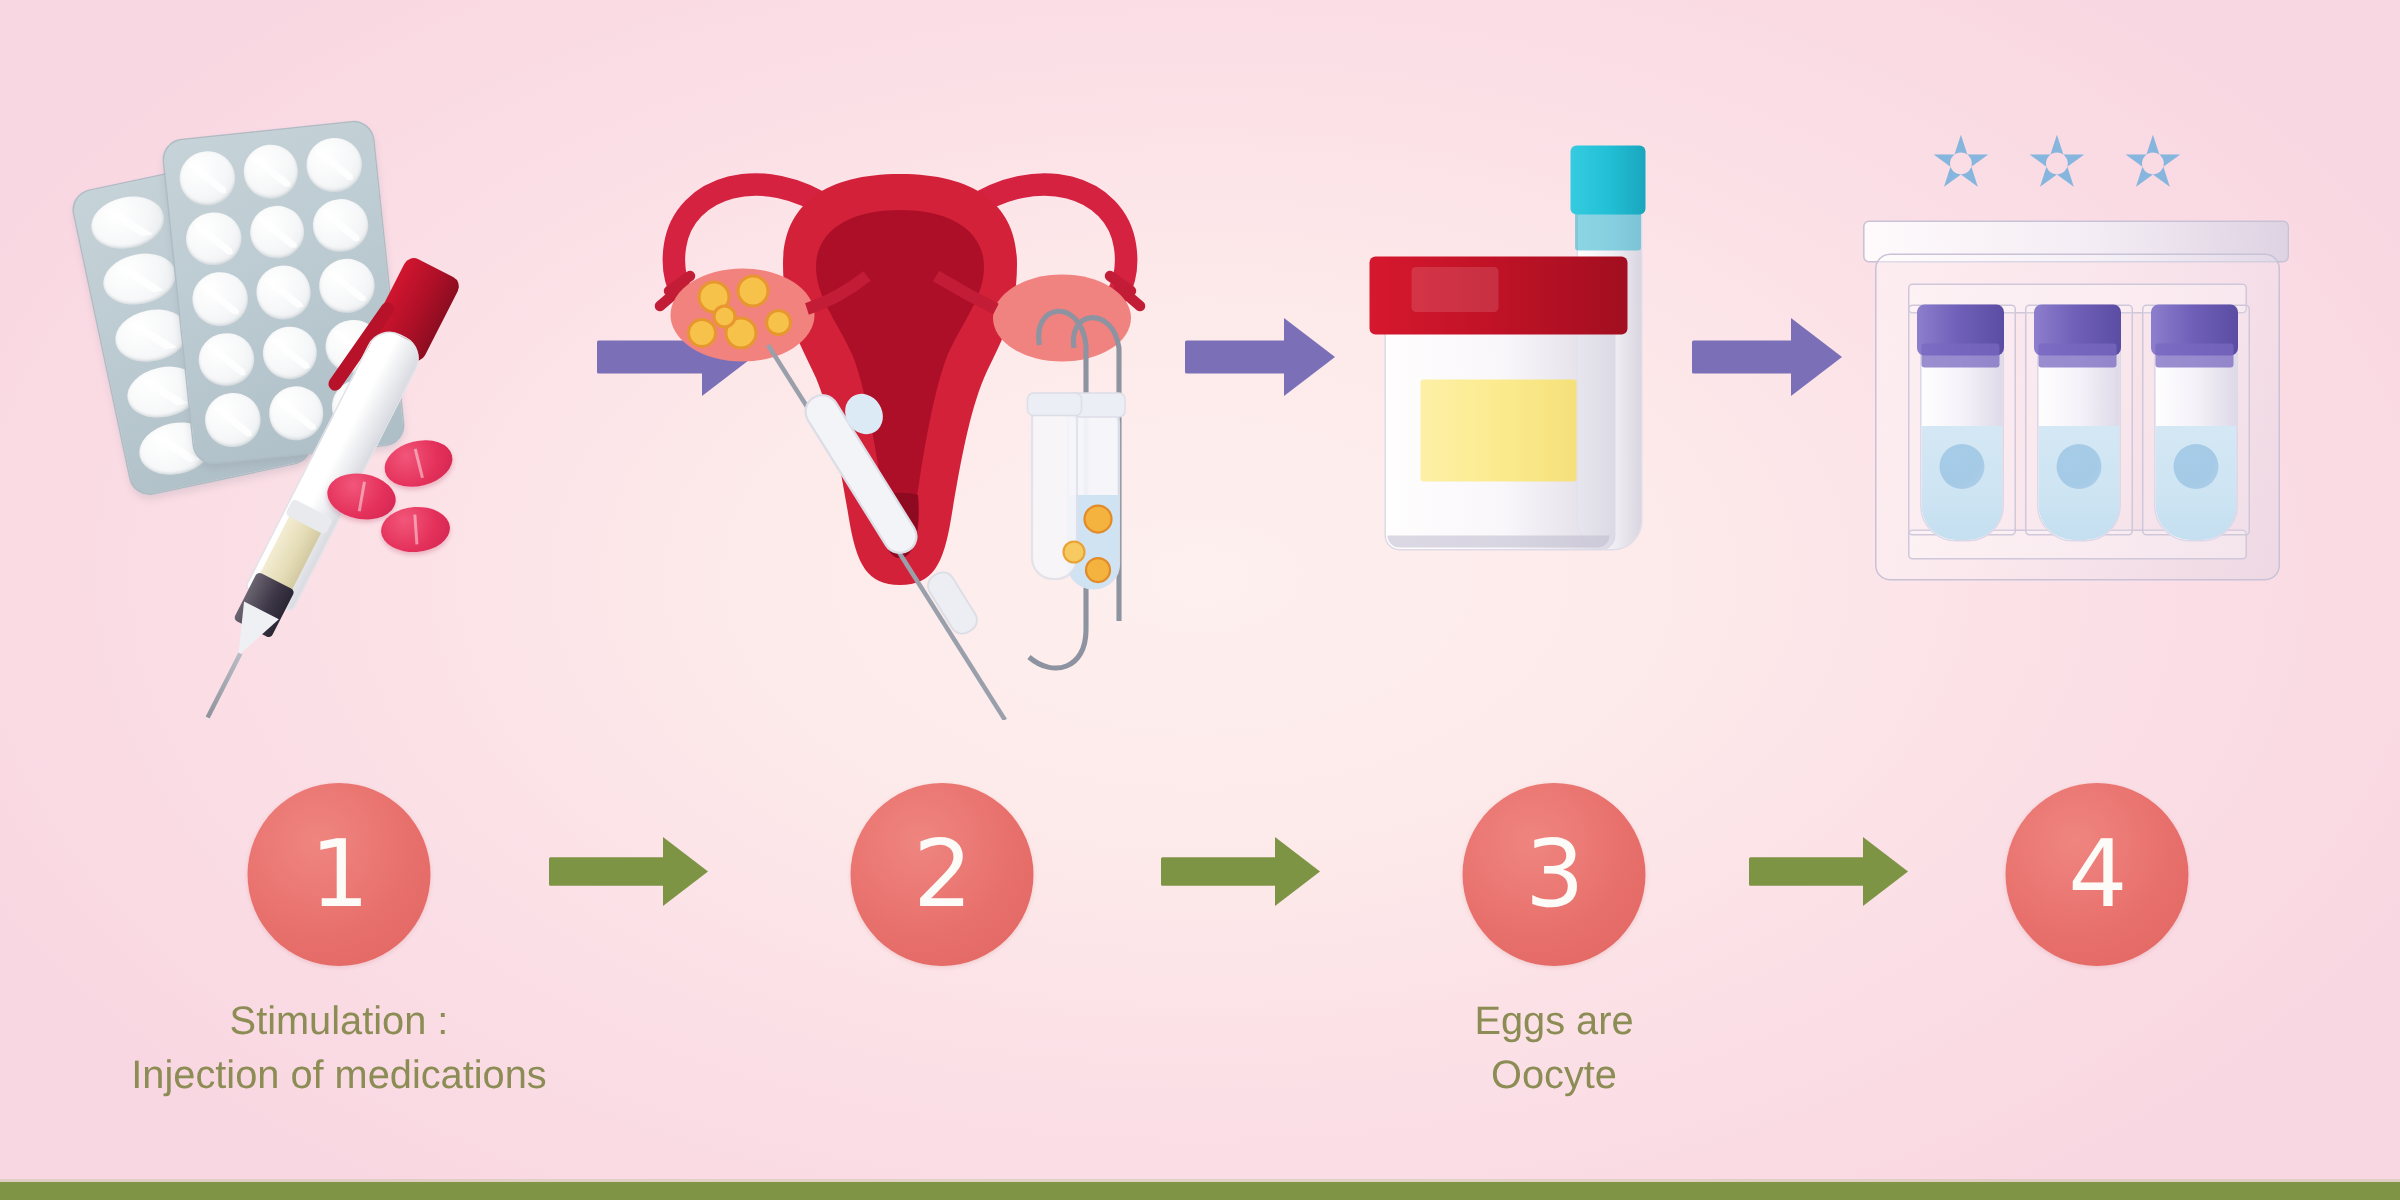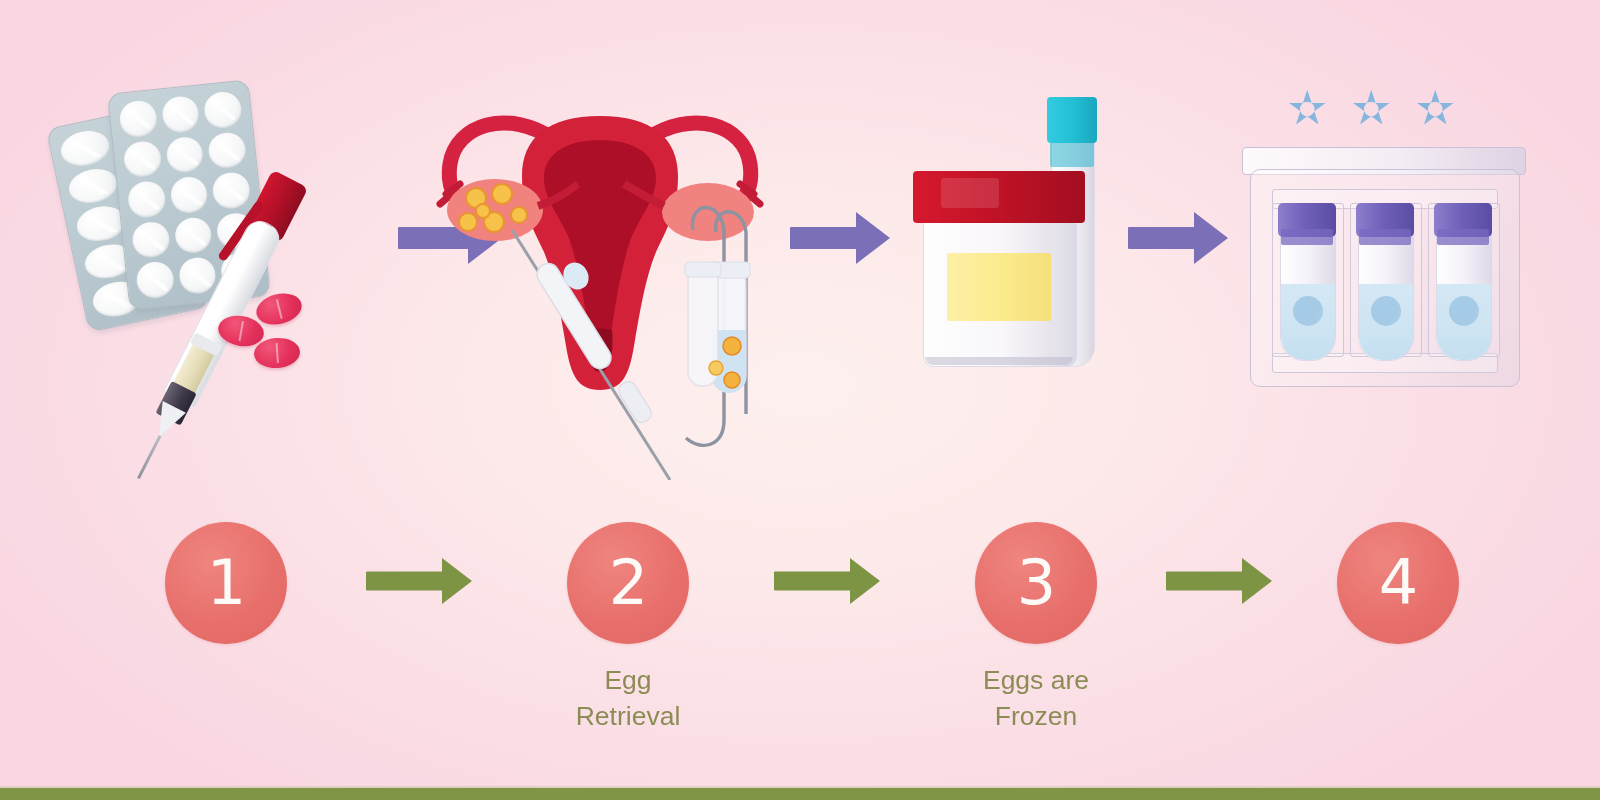--- a/index.html
+++ b/index.html
@@ -354,46 +354,46 @@
         <div class="embryo"></div>
       </div>
       <div class="cryocap"></div>
     </div>
   </div>
 
   <div class="step" style="left:26px;top:522px;width:400px;">
     <div class="circle">
       <span>1</span>
     </div>
+    <div class="steplabel">Stimulation :
+Injection of medications</div>
   </div>
 
   <div class="arrow green" style="left:366px;top:558px;width:106px;height:46px;">
     <div class="shaft" style="width:78px;"></div>
     <div class="head"></div>
   </div>
 
   <div class="step" style="left:478px;top:522px;width:300px;">
     <div class="circle">
       <span>2</span>
     </div>
-    <div class="steplabel">Egg
-Retrieval</div>
   </div>
 
   <div class="arrow green" style="left:774px;top:558px;width:106px;height:46px;">
     <div class="shaft" style="width:78px;"></div>
     <div class="head"></div>
   </div>
 
   <div class="step" style="left:886px;top:522px;width:300px;">
     <div class="circle">
       <span>3</span>
     </div>
     <div class="steplabel">Eggs are
-Frozen</div>
+Oocyte</div>
   </div>
 
   <div class="arrow green" style="left:1166px;top:558px;width:106px;height:46px;">
     <div class="shaft" style="width:78px;"></div>
     <div class="head"></div>
   </div>
 
   <div class="step" style="left:1248px;top:522px;width:300px;">
     <div class="circle">
       <span>4</span>

